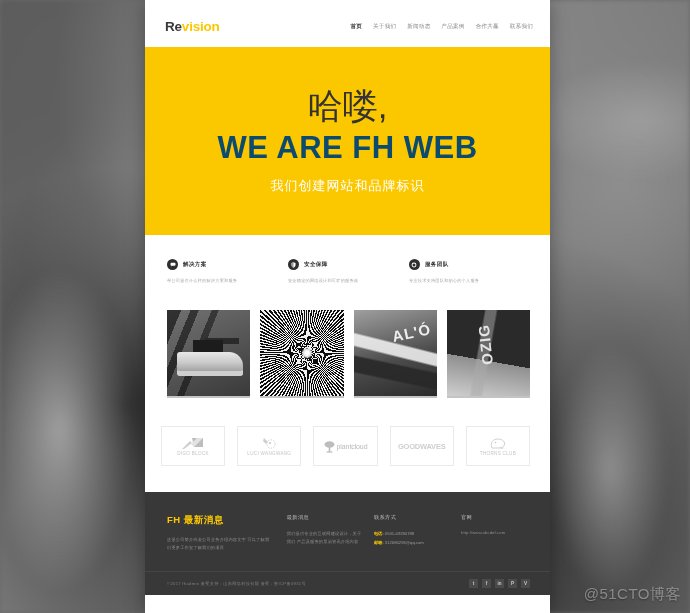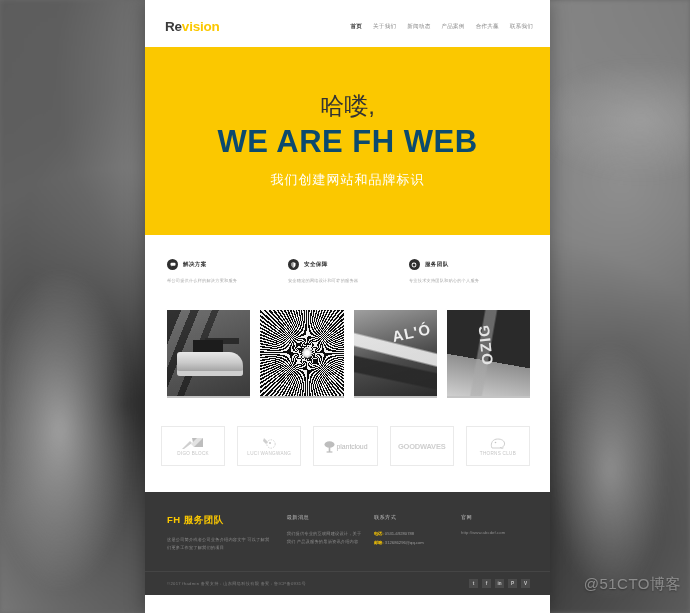--- a/index.html
+++ b/index.html
@@ -71,21 +71,21 @@
 
   
   #hero {
     height: 188px;
     background: #fbc800;
     display: flex; flex-direction: column;
     align-items: center; justify-content: center;
     text-align: center;
   }
   #hero-greeting {
-    font-size: 24px; color: #333; font-weight: 500;
+    font-size: 35px; color: #333; font-weight: 500;
     line-height: 1.1; margin-bottom: 6px;
   }
   #hero-title {
     font-size: 31px; font-weight: bold; color: #0c4a6e;
     letter-spacing: .5px; line-height: 1.1;
   }
   #hero-sub {
     margin-top: 12px;
     font-size: 13px; color: #ffffff; letter-spacing: 1px;
   }
@@ -243,21 +243,21 @@
   .social {
     width: 9px; height: 9px;
     background: #4a4a4a;
     display: flex; align-items: center; justify-content: center;
     font-size: 4.6px; color: #c9c9c9; font-weight: bold;
     cursor: pointer;
   }
 
   
   #watermark {
-    position: absolute; right: 9px; bottom: 19px;
+    position: absolute; right: 9px; bottom: 9px;
     font-size: 15px; color: rgba(255,255,255,.38);
     letter-spacing: .5px;
     text-shadow: 0 1px 2px rgba(0,0,0,.35);
   }
 </style>
 </head>
 <body>
 
 <div id="backdrop"></div>
 <div id="backdrop-strokes"></div>
@@ -374,21 +374,21 @@
             <circle cx="6.5" cy="5.5" r=".8" fill="#c4c4c4"></circle>
           </svg>
       </span>
       <span class="client-name">THORNS CLUB</span>
     </div>
   </div>
 
   <div id="footer">
     <div id="footer-cols">
       <div class="fcol-brand">
-        <div id="footer-logo">FH 服务团队</div>
+        <div id="footer-logo">FH 最新消息</div>
         <div class="fcol-text">这是公司简介或者公司业务介绍内容文字
 可以了解我们更多工作室了解我们的项目</div>
       </div>
       <div class="fcol">
         <div class="fcol-title">最新消息</div>
         <div class="fcol-text">我们提供专业的互联网建设设计，关于我们
 产品及服务的最新资讯介绍内容</div>
       </div>
       <div class="fcol">
         <div class="fcol-title">联系方式</div>

